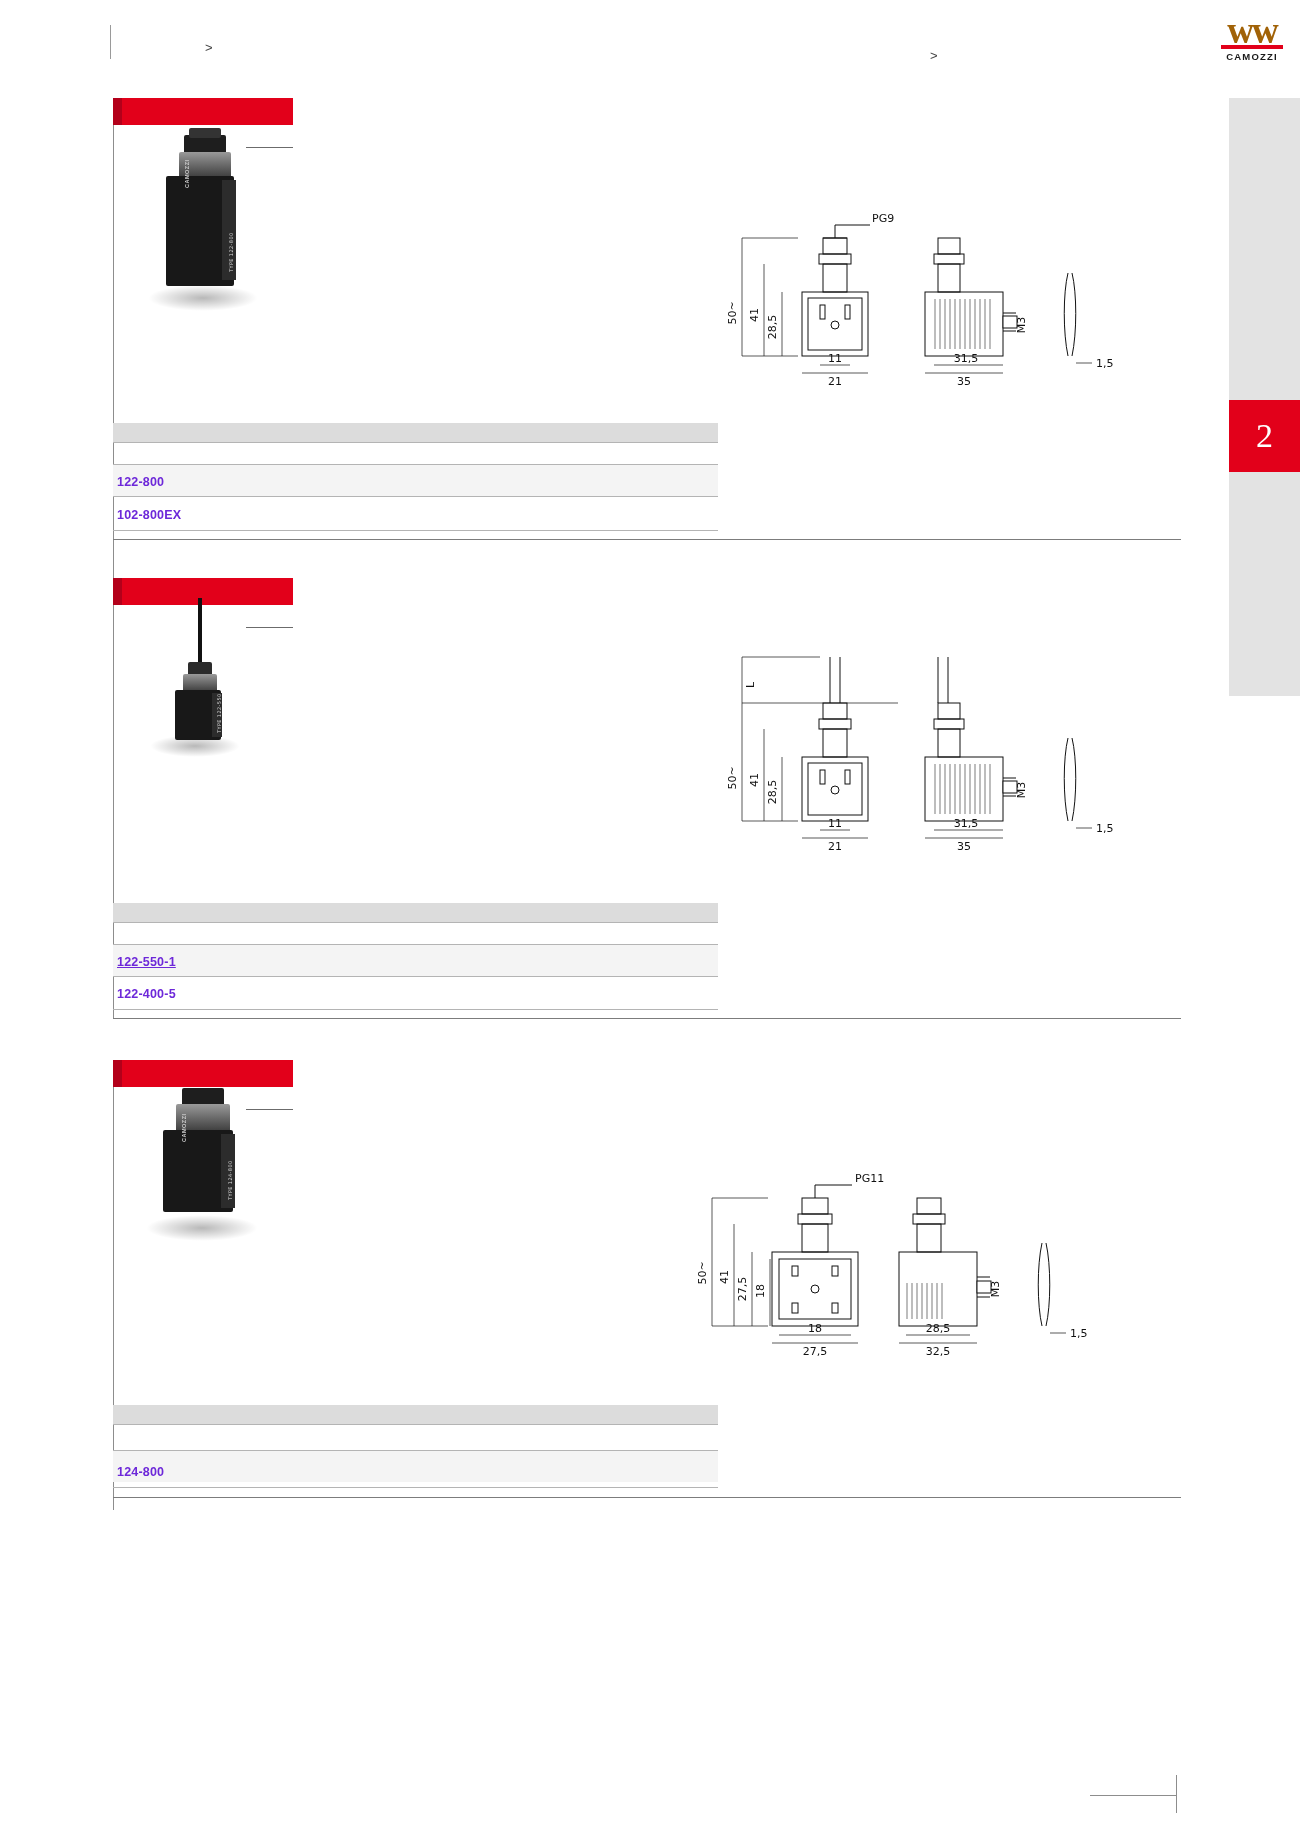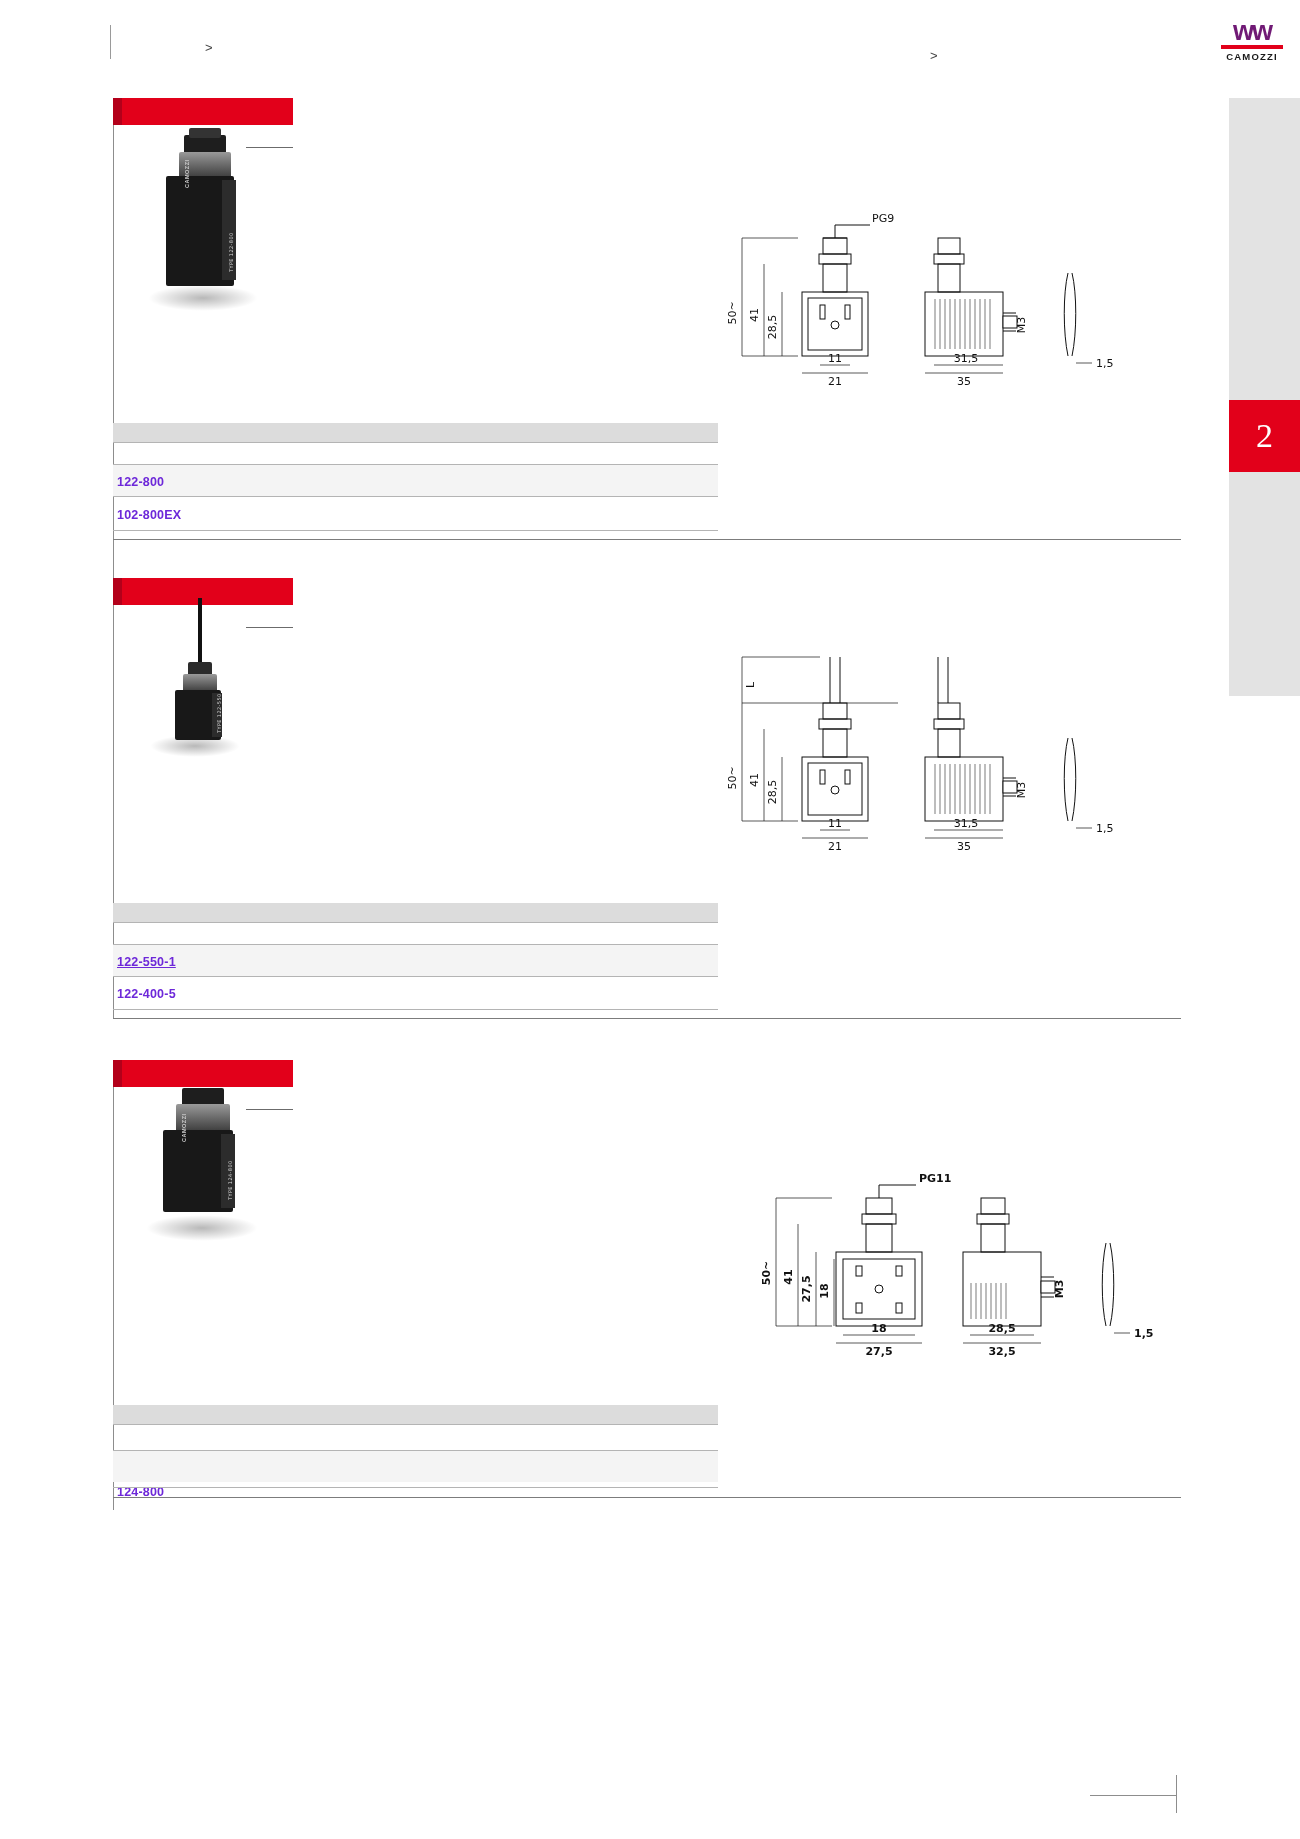--- a/index.html
+++ b/index.html
@@ -53,26 +53,26 @@
   
   .logo {
     position: absolute;
     left: 1216px;
     top: 18px;
     width: 72px;
     height: 48px;
     text-align: center;
   }
   .logo-mark {
-    font-size: 27px;
+    font-size: 37px;
     font-weight: bold;
-    color: #701a75;
+    color: #a16207;
     letter-spacing: -2px;
     line-height: 26px;
-    font-family: Liberation Sans, sans-serif;
+    font-family: Liberation Serif, serif;
   }
   .logo-bar {
     width: 62px;
     height: 4px;
     background: #e2001a;
     margin: 1px auto 2px auto;
   }
   .logo-text {
     font-size: 9.5px;
     font-weight: bold;
@@ -466,21 +466,21 @@
     <div class="photo">
       <div class="ph-shadow" style="left:146px;top:1215px;width:112px;height:26px;"></div>
       <div class="ph-cap" style="left:182px;top:1088px;width:42px;height:18px;"></div>
       <div class="ph-ring" style="left:176px;top:1104px;width:54px;height:28px;"></div>
       <div class="ph-body" style="left:163px;top:1130px;width:70px;height:82px;"></div>
       <div class="ph-body-side" style="left:221px;top:1134px;width:14px;height:74px;"></div>
       <div class="ph-brand" style="left:181px;top:1142px;transform:rotate(-90deg);transform-origin:left top;">CAMOZZI</div>
       <div class="ph-label" style="left:227px;top:1200px;">TYPE 124-800</div>
     </div>
 
-    <div class="dwg" style="left:756px;top:1140px;font-weight:bold;">
+    <div class="dwg" style="left:692px;top:1140px;">
       <svg width="430" height="230" viewBox="0 0 430 230">
         <g stroke="#111" fill="none" stroke-width="1">
           <rect x="110" y="25" width="26" height="16"></rect>
           <rect x="106" y="41" width="34" height="10"></rect>
           <rect x="110" y="51" width="26" height="28"></rect>
           <rect x="80" y="79" width="86" height="74"></rect>
           <rect x="87" y="86" width="72" height="60"></rect>
           <rect x="100" y="93" width="6" height="10"></rect>
           <rect x="140" y="93" width="6" height="10"></rect>
           <rect x="100" y="130" width="6" height="10"></rect>
@@ -533,21 +533,21 @@
           <text x="307" y="116" transform="rotate(-90 307 116)" text-anchor="middle">M3</text>
           <text x="378" y="164">1,5</text>
         </g>
       </svg>
     </div>
 
     <div class="grey-band" style="top:1405px;"></div>
     <div class="tbl-line" style="top:1424px;"></div>
     <div class="tbl-line" style="top:1450px;"></div>
     <div class="row-shade" style="top:1451px;height:31px;"></div>
-    <div class="code" style="top:1465px;margin-top:20px;">124-800</div>
+    <div class="code" style="top:1465px;">124-800</div>
     <div class="tbl-line" style="top:1487px;"></div>
 
     <div class="sec-sep" style="top:1497px;"></div>
   </div>
 
   <div class="footer-rule-v"></div>
   <div class="footer-rule-h"></div>
 
 </div>
 

